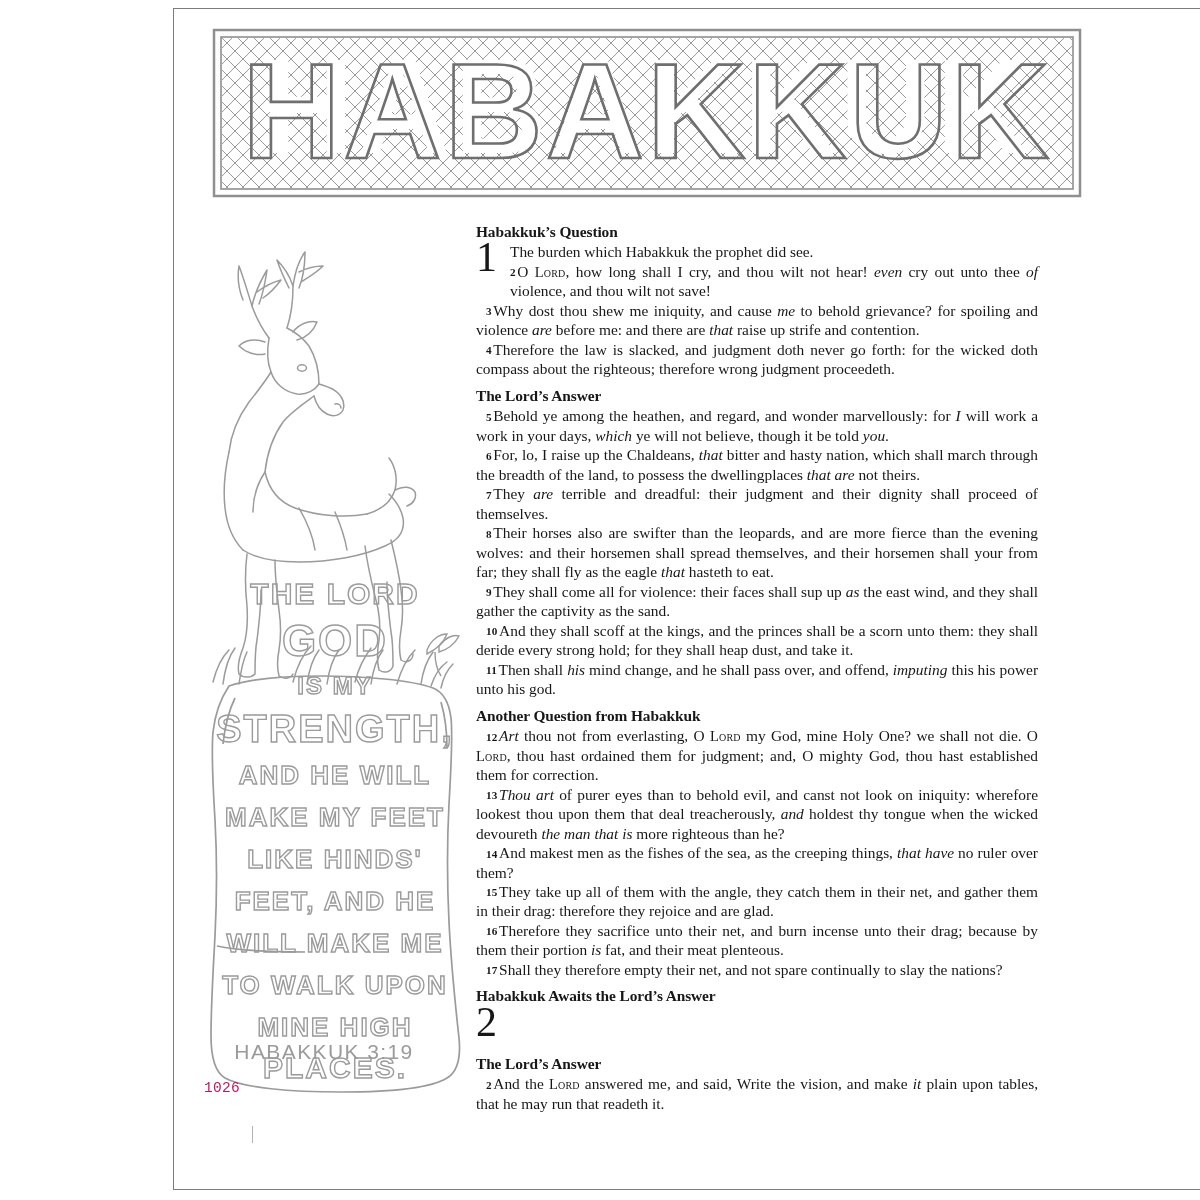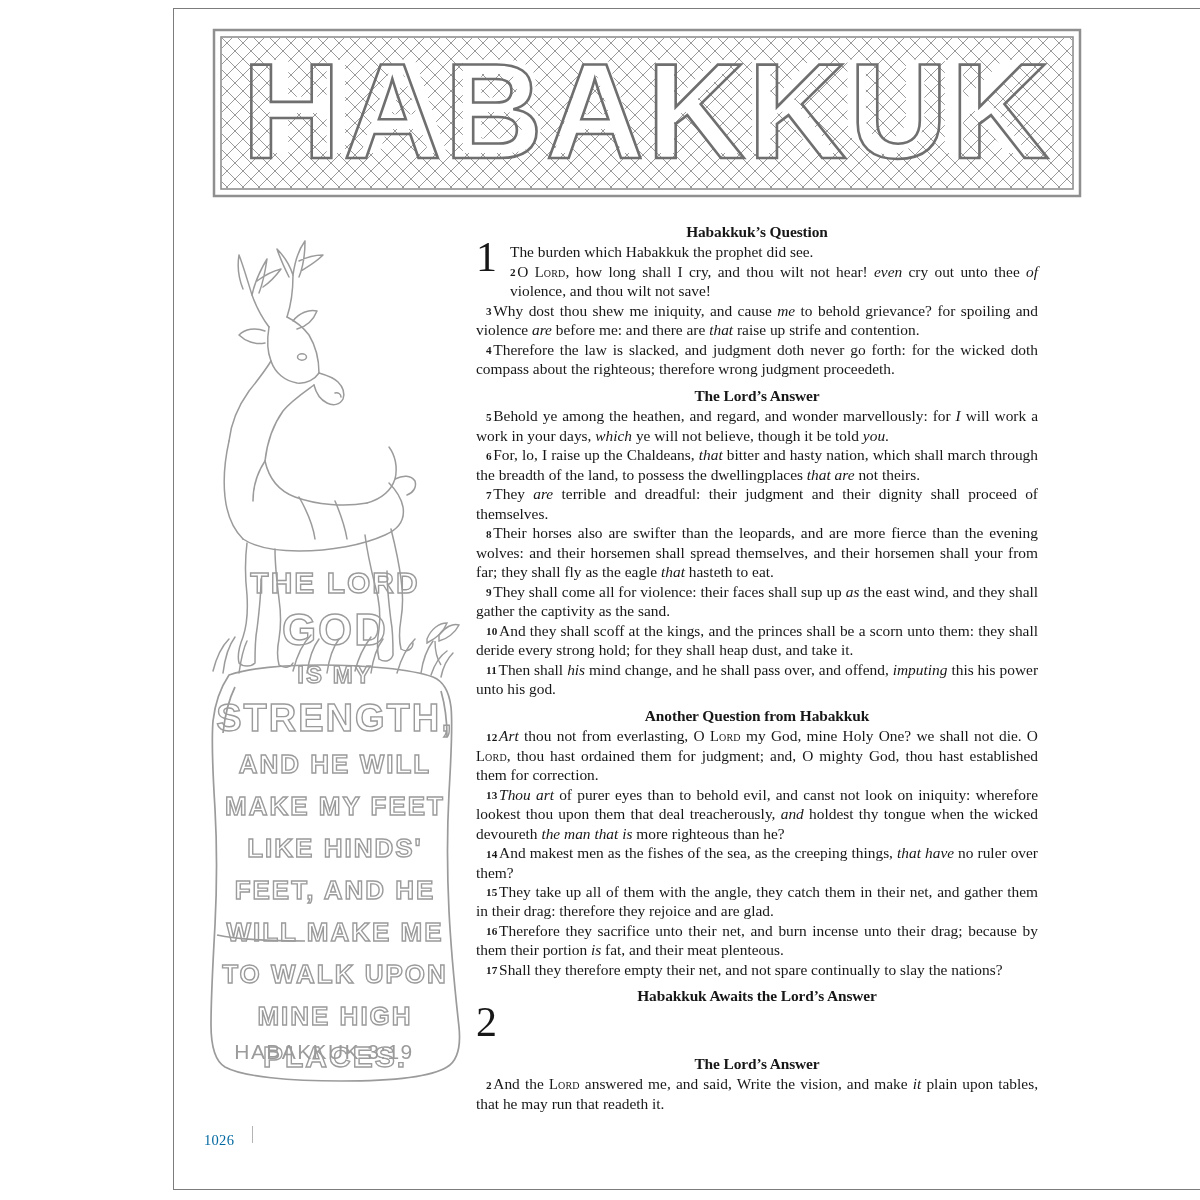--- a/index.html
+++ b/index.html
@@ -41,21 +41,21 @@
     top: 27px;
     width: 872px;
     height: 172px;
   }
   .banner svg { display: block; }
 
   
   .illustration {
     position: absolute;
     left: 155px;
-    top: 235px;
+    top: 246px;
     width: 270px;
     height: 855px;
   }
   .illustration svg { display: block; }
 
   
   .textcol {
     position: absolute;
     left: 436px;
     top: 222px;
@@ -64,21 +64,21 @@
     line-height: 1.265;
     color: #171717;
     text-align: justify;
     -webkit-hyphens: auto;
     hyphens: auto;
   }
   .heading {
     font-weight: bold;
     font-size: 15.4px;
     margin: 0 0 1px 0;
-    text-align: center;
+    text-align: left;
     letter-spacing: -0.1px;
   }
   .heading.spaced { margin-top: 7px; }
   .vn {
     font-size: 11.2px;
     font-weight: bold;
     vertical-align: 0.5px;
     letter-spacing: 0.2px;
     padding-right: 1.5px;
   }
@@ -102,24 +102,25 @@
     font-size: 42px;
     line-height: 0.95;
     font-family: "Liberation Serif", serif;
   }
   .chapter-para .firstline { display: block; }
 
   
   .folio {
     position: absolute;
     left: 164px;
-    top: 1132px;
+    top: 1080px;
     font-size: 14.5px;
-    color: #0369a1;
+    color: #be185d;
     letter-spacing: 0.3px;
+    font-family: Liberation Mono, monospace;
   }
   .folio-rule {
     position: absolute;
     left: 212px;
     top: 1126px;
     width: 1px;
     height: 17px;
     background: #b4b4b4;
   }
 </style>

